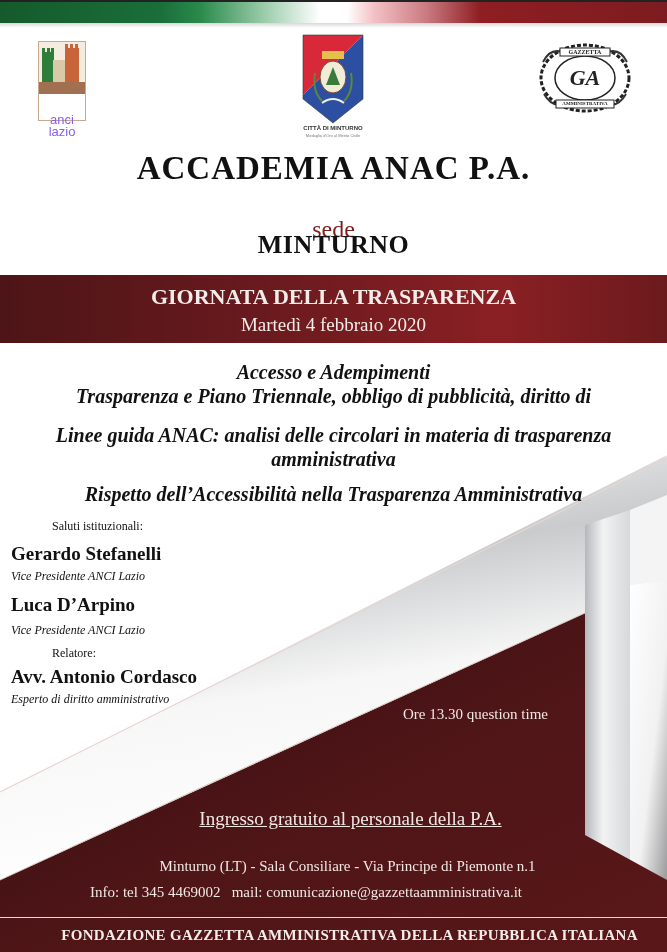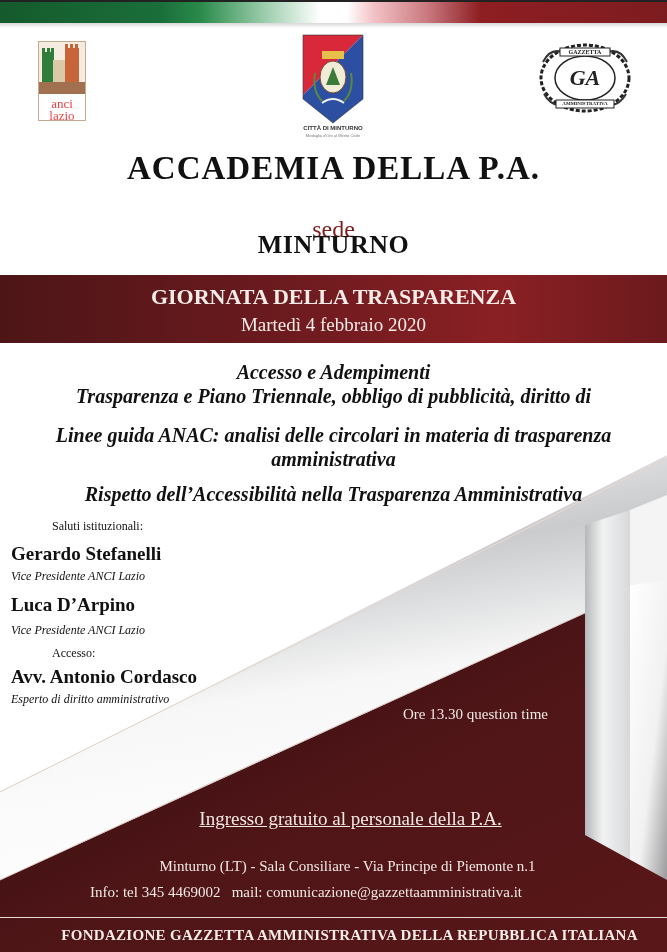--- a/index.html
+++ b/index.html
@@ -88,21 +88,21 @@
     <rect x="3" y="6" width="3" height="5" fill="#2f7d3a"></rect>
       <rect x="8" y="6" width="3" height="5" fill="#2f7d3a"></rect>
       <rect x="12" y="6" width="3" height="5" fill="#2f7d3a"></rect>
     <rect x="14" y="18" width="12" height="28" fill="#d9c9a6"></rect>
     <rect x="26" y="6" width="14" height="40" fill="#c8643a"></rect>
     <rect x="26" y="2" width="3" height="5" fill="#c8643a"></rect>
       <rect x="31" y="2" width="3" height="5" fill="#c8643a"></rect>
       <rect x="36" y="2" width="3" height="5" fill="#c8643a"></rect>
     <rect x="0" y="40" width="46" height="12" fill="#a07050"></rect>
   </svg>
-  <div style="font-family:Liberation Serif, serif; font-size:13px; color:#ef4444; text-align:center; line-height:12px; margin-top:0px;">
+  <div style="font-family:Liberation Sans, sans-serif; font-size:13px; color:#8b5cf6; text-align:center; line-height:12px; margin-top:16px;">
     <div>anci</div>
     <div>lazio</div>
   </div>
 </div>
 
 <div class="abs" style="left:300px; top:33px; width:66px; height:92px;">
   <svg width="66" height="92" viewBox="0 0 66 92">
     <defs>
       <clipPath id="shield">
           <path d="M3,2 H63 V66 L33,90 L3,66 Z"></path>
@@ -132,21 +132,21 @@
     <ellipse cx="47" cy="36" rx="30" ry="22" fill="#fff" stroke="#222" stroke-width="1.5"></ellipse>
     <path d="M5,20 Q12,6 24,10 M89,20 Q82,6 70,10 M6,52 Q14,66 26,62 M88,52 Q80,66 68,62" stroke="#333" stroke-width="2" fill="none"></path>
     <rect x="22" y="6" width="50" height="8" fill="#fff" stroke="#222" stroke-width="1"></rect>
     <rect x="18" y="58" width="58" height="8" fill="#fff" stroke="#222" stroke-width="1"></rect>
   </svg>
   <div class="abs" style="left:0; top:23px; width:94px; text-align:center; font-family:'Liberation Serif',serif; font-style:italic; font-weight:bold; font-size:22px; color:#222;">GA</div>
   <div class="abs" style="left:22px; top:6px; width:50px; text-align:center; font-family:'Liberation Serif',serif; font-size:6px; font-weight:bold; color:#222; line-height:8px;">GAZZETTA</div>
   <div class="abs" style="left:18px; top:58px; width:58px; text-align:center; font-family:'Liberation Serif',serif; font-size:5px; font-weight:bold; color:#222; line-height:8px;">AMMINISTRATIVA</div>
 </div>
 
-<div class="abs text-center title-main">ACCADEMIA DELLA P.A.</div>
+<div class="abs text-center title-main">ACCADEMIA ANAC P.A.</div>
 <div class="abs text-center sede">sede</div>
 <div class="abs text-center minturno">MINTURNO</div>
 
 <div class="abs banner"></div>
 <div class="abs text-center banner-title">GIORNATA DELLA TRASPARENZA</div>
 <div class="abs text-center banner-date">Martedì 4 febbraio 2020</div>
 
 <div class="abs text-center topic" style="top:360px;">
   <div>Accesso e Adempimenti</div>
   <div>Trasparenza e Piano Triennale, obbligo di pubblicità, diritto di</div>
@@ -157,21 +157,21 @@
 </div>
 <div class="abs text-center topic" style="top:482px;">
   <div>Rispetto dell’Accessibilità nella Trasparenza Amministrativa</div>
 </div>
 
 <div class="abs small-label" style="left:52px; top:519px;">Saluti istituzionali:</div>
 <div class="abs person" style="left:11px; top:543px;">Gerardo Stefanelli</div>
 <div class="abs role" style="left:11px; top:569px;">Vice Presidente ANCI Lazio</div>
 <div class="abs person" style="left:11px; top:594px;">Luca D’Arpino</div>
 <div class="abs role" style="left:11px; top:623px;">Vice Presidente ANCI Lazio</div>
-<div class="abs small-label" style="left:52px; top:646px;">Accesso:</div>
+<div class="abs small-label" style="left:52px; top:646px;">Relatore:</div>
 <div class="abs person" style="left:11px; top:666px;">Avv. Antonio Cordasco</div>
 <div class="abs role" style="left:11px; top:692px;">Esperto di diritto amministrativo</div>
 
 <div class="abs sched" style="left:403px; top:702px;">
   <div>Ore 13.30 question time</div>
 </div>
 
 <div class="abs text-center free" style="top:808px; left:17px;">Ingresso gratuito al personale della P.A.</div>
 
 <div class="abs text-center addr" style="top:858px; left:14px;">Minturno (LT) - Sala Consiliare - Via Principe di Piemonte n.1</div>

